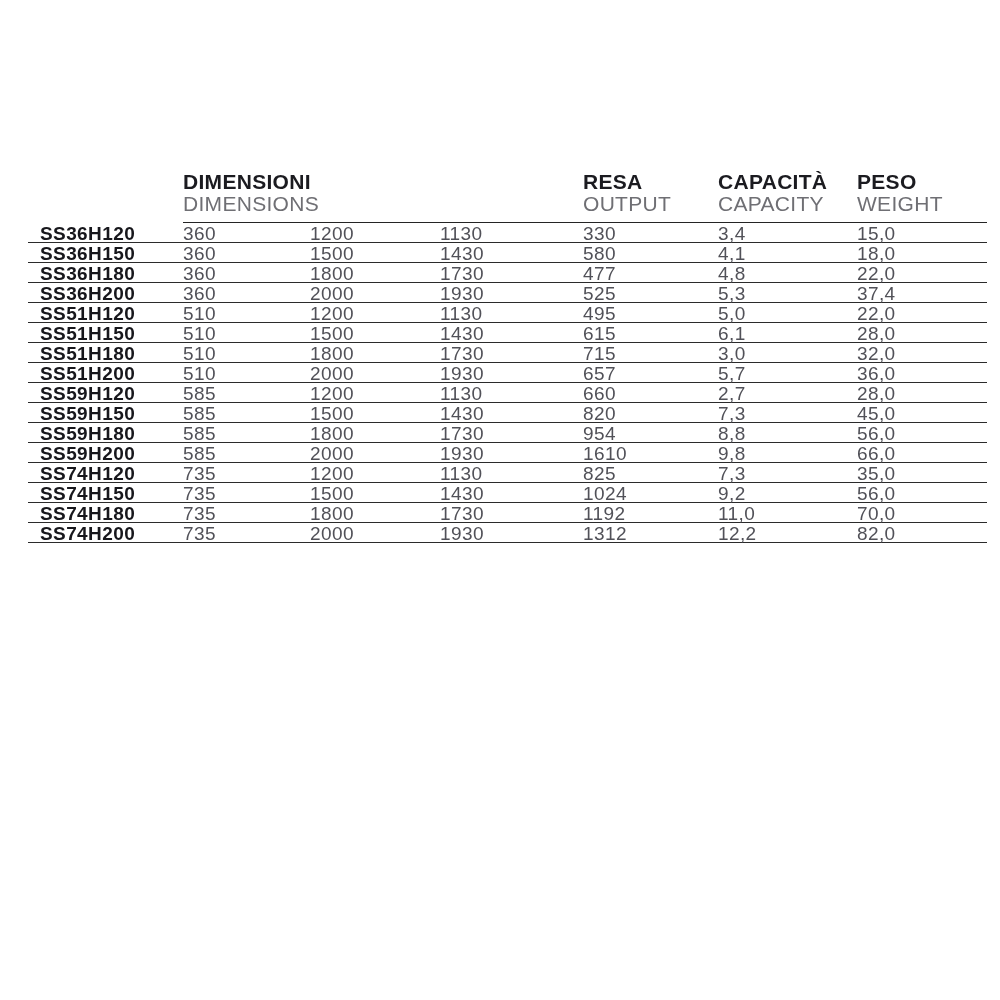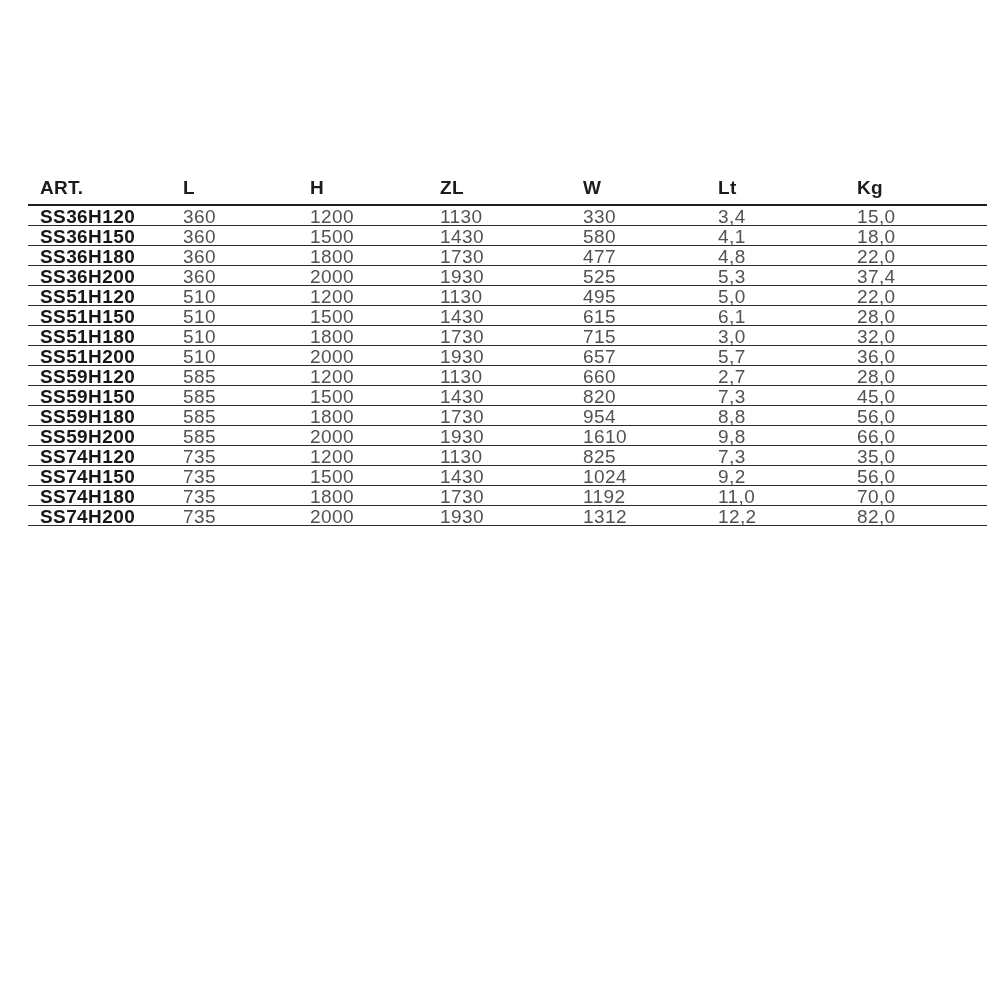--- a/index.html
+++ b/index.html
@@ -87,30 +87,42 @@
     color: #515158;
     letter-spacing: 0.4px;
   }
 </style>
 </head>
 <body>
 
 <div class="canvas">
   <div class="table-wrap">
 
-
-    <div class="subhead-row">
-      <div class="cell art">ART.</div>
-      <div class="cell">L</div>
-      <div class="cell">H</div>
-      <div class="cell">ZL</div>
-      <div class="cell">W</div>
-      <div class="cell">Lt</div>
-      <div class="cell">Kg</div>
+    <div class="group-row">
+      <div class="col-art-spacer"></div>
+      <div class="group-right">
+        <div class="group">
+          <div class="g-title">DIMENSIONI</div>
+          <div class="g-sub">DIMENSIONS</div>
+        </div>
+        <div class="group">
+          <div class="g-title">RESA</div>
+          <div class="g-sub">OUTPUT</div>
+        </div>
+        <div class="group">
+          <div class="g-title">CAPACITÀ</div>
+          <div class="g-sub">CAPACITY</div>
+        </div>
+        <div class="group">
+          <div class="g-title">PESO</div>
+          <div class="g-sub">WEIGHT</div>
+        </div>
+      </div>
     </div>
+
 
     <div class="tbody">
   <div class="data-row">
     <div class="cell art">SS36H120</div>
     <div class="cell val">360</div>
     <div class="cell val">1200</div>
     <div class="cell val">1130</div>
     <div class="cell val">330</div>
     <div class="cell val">3,4</div>
     <div class="cell val">15,0</div>

